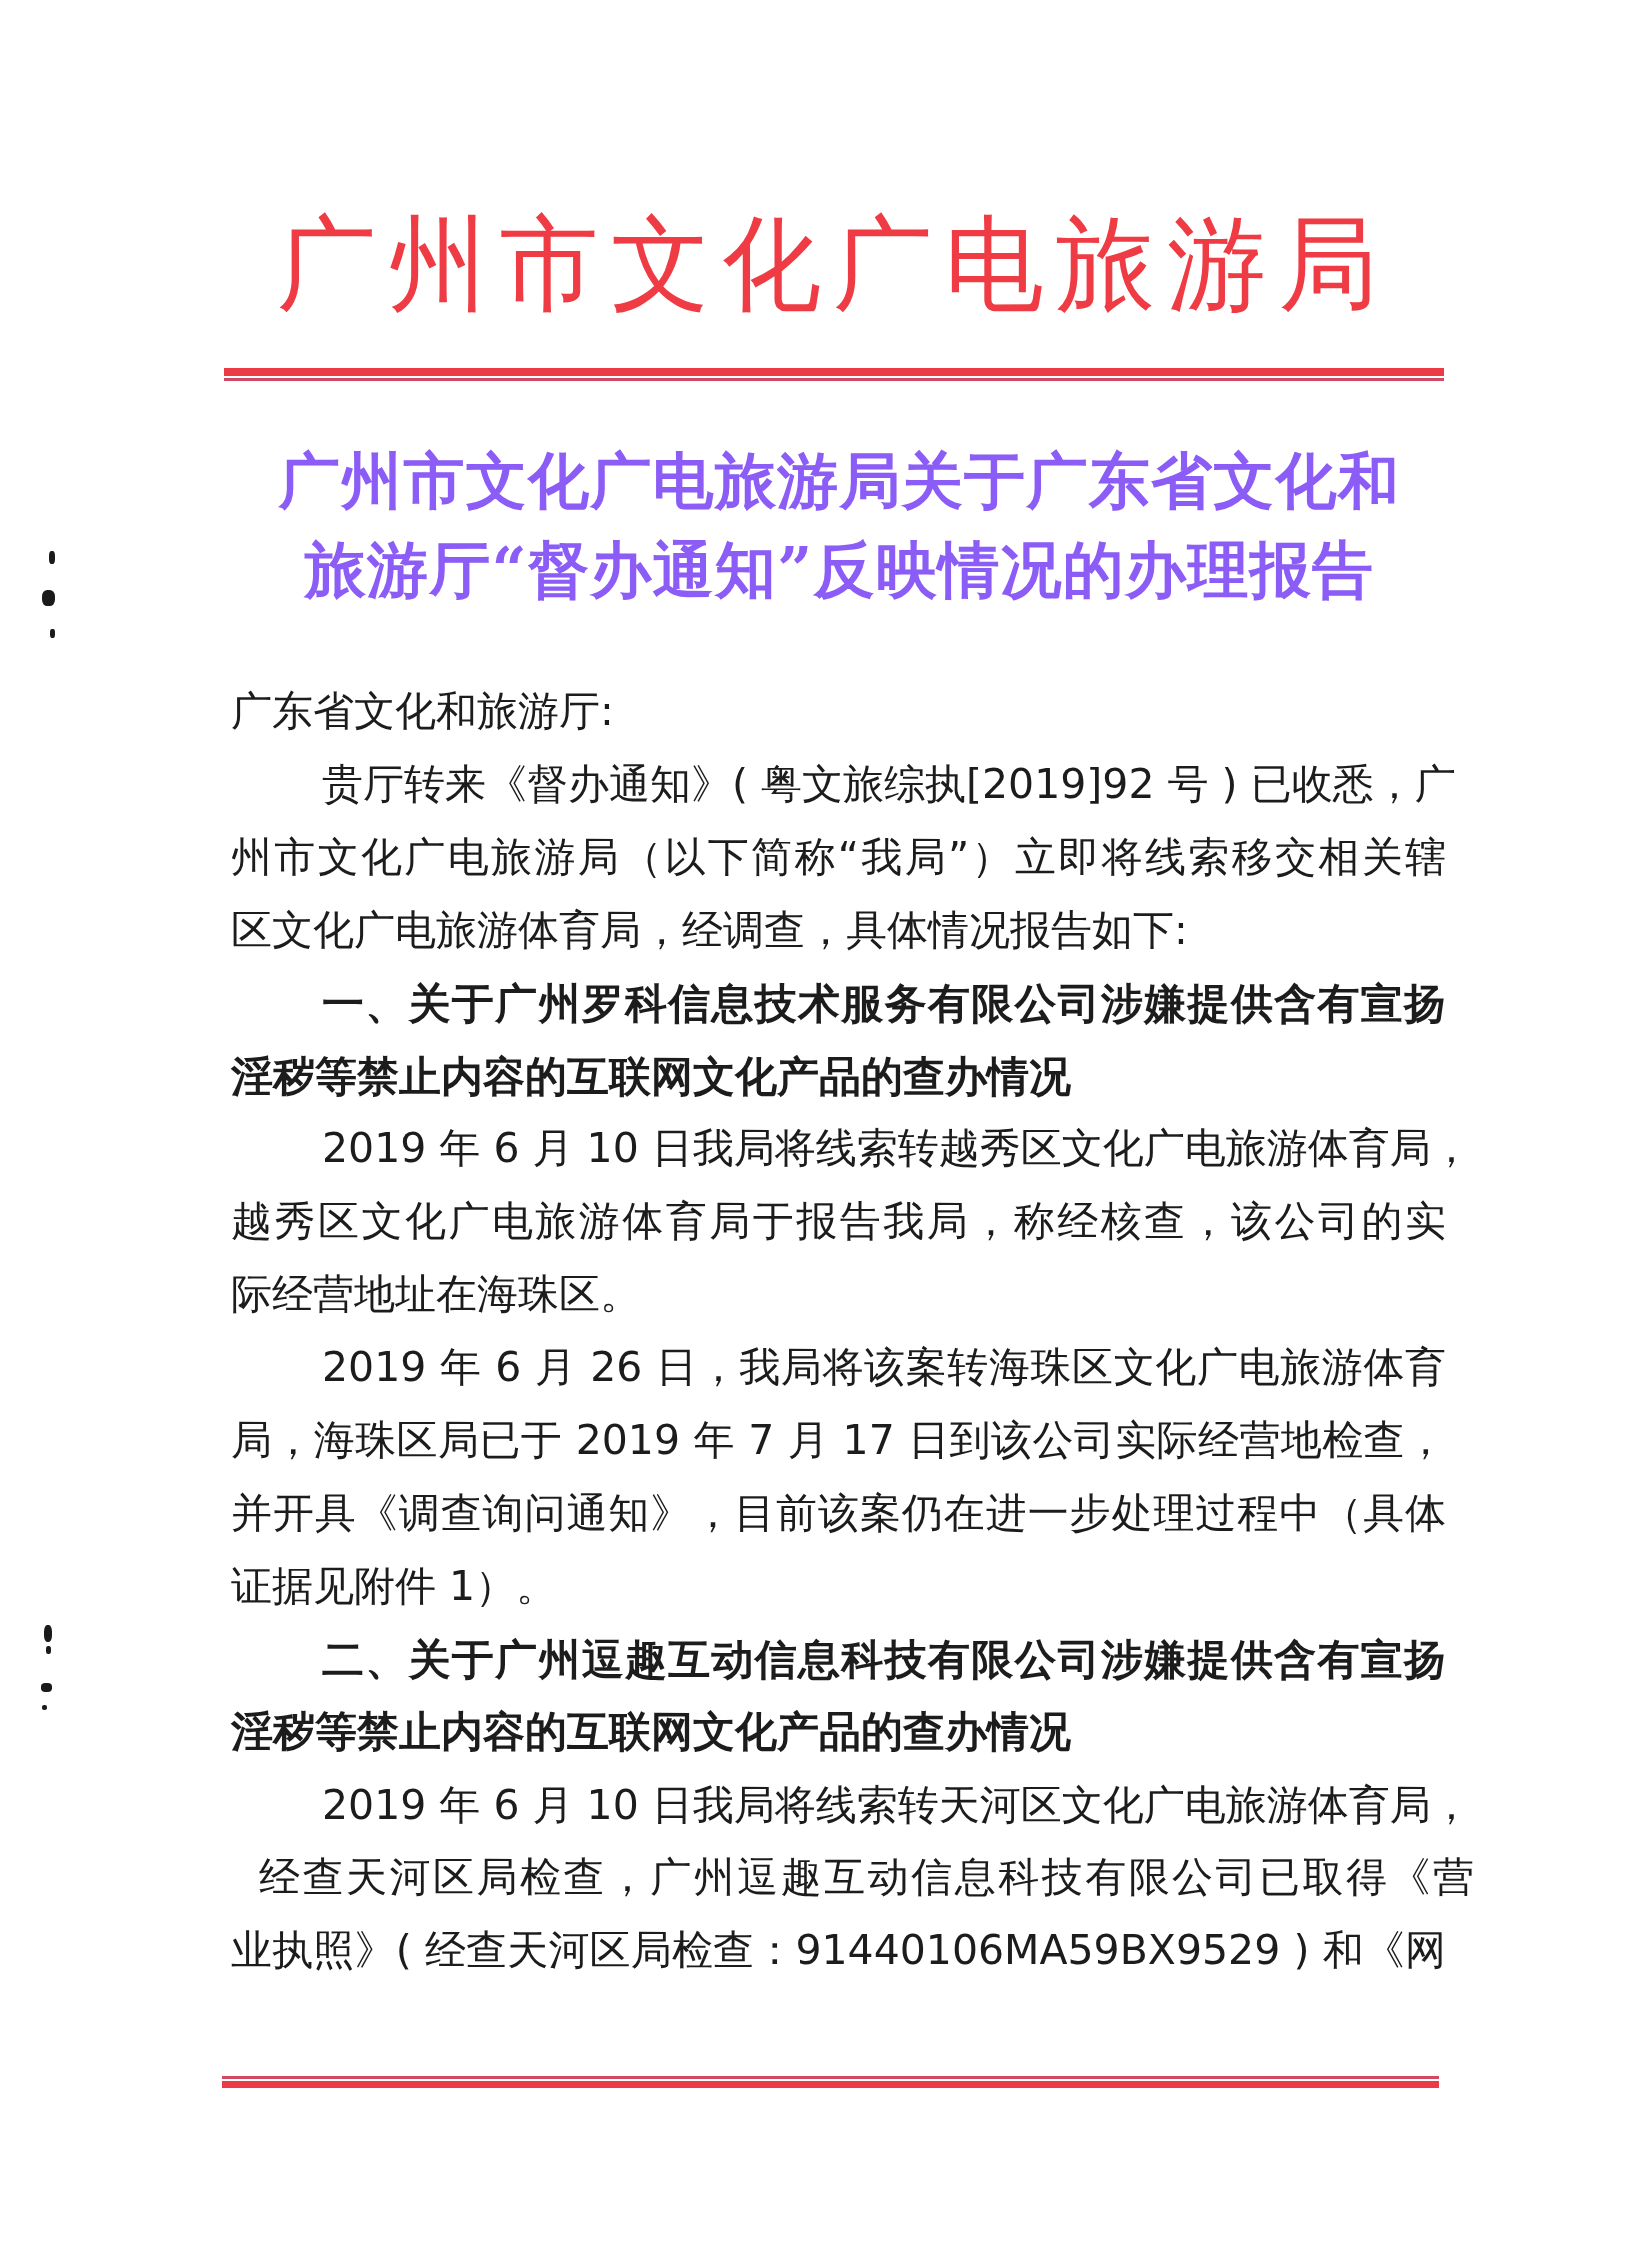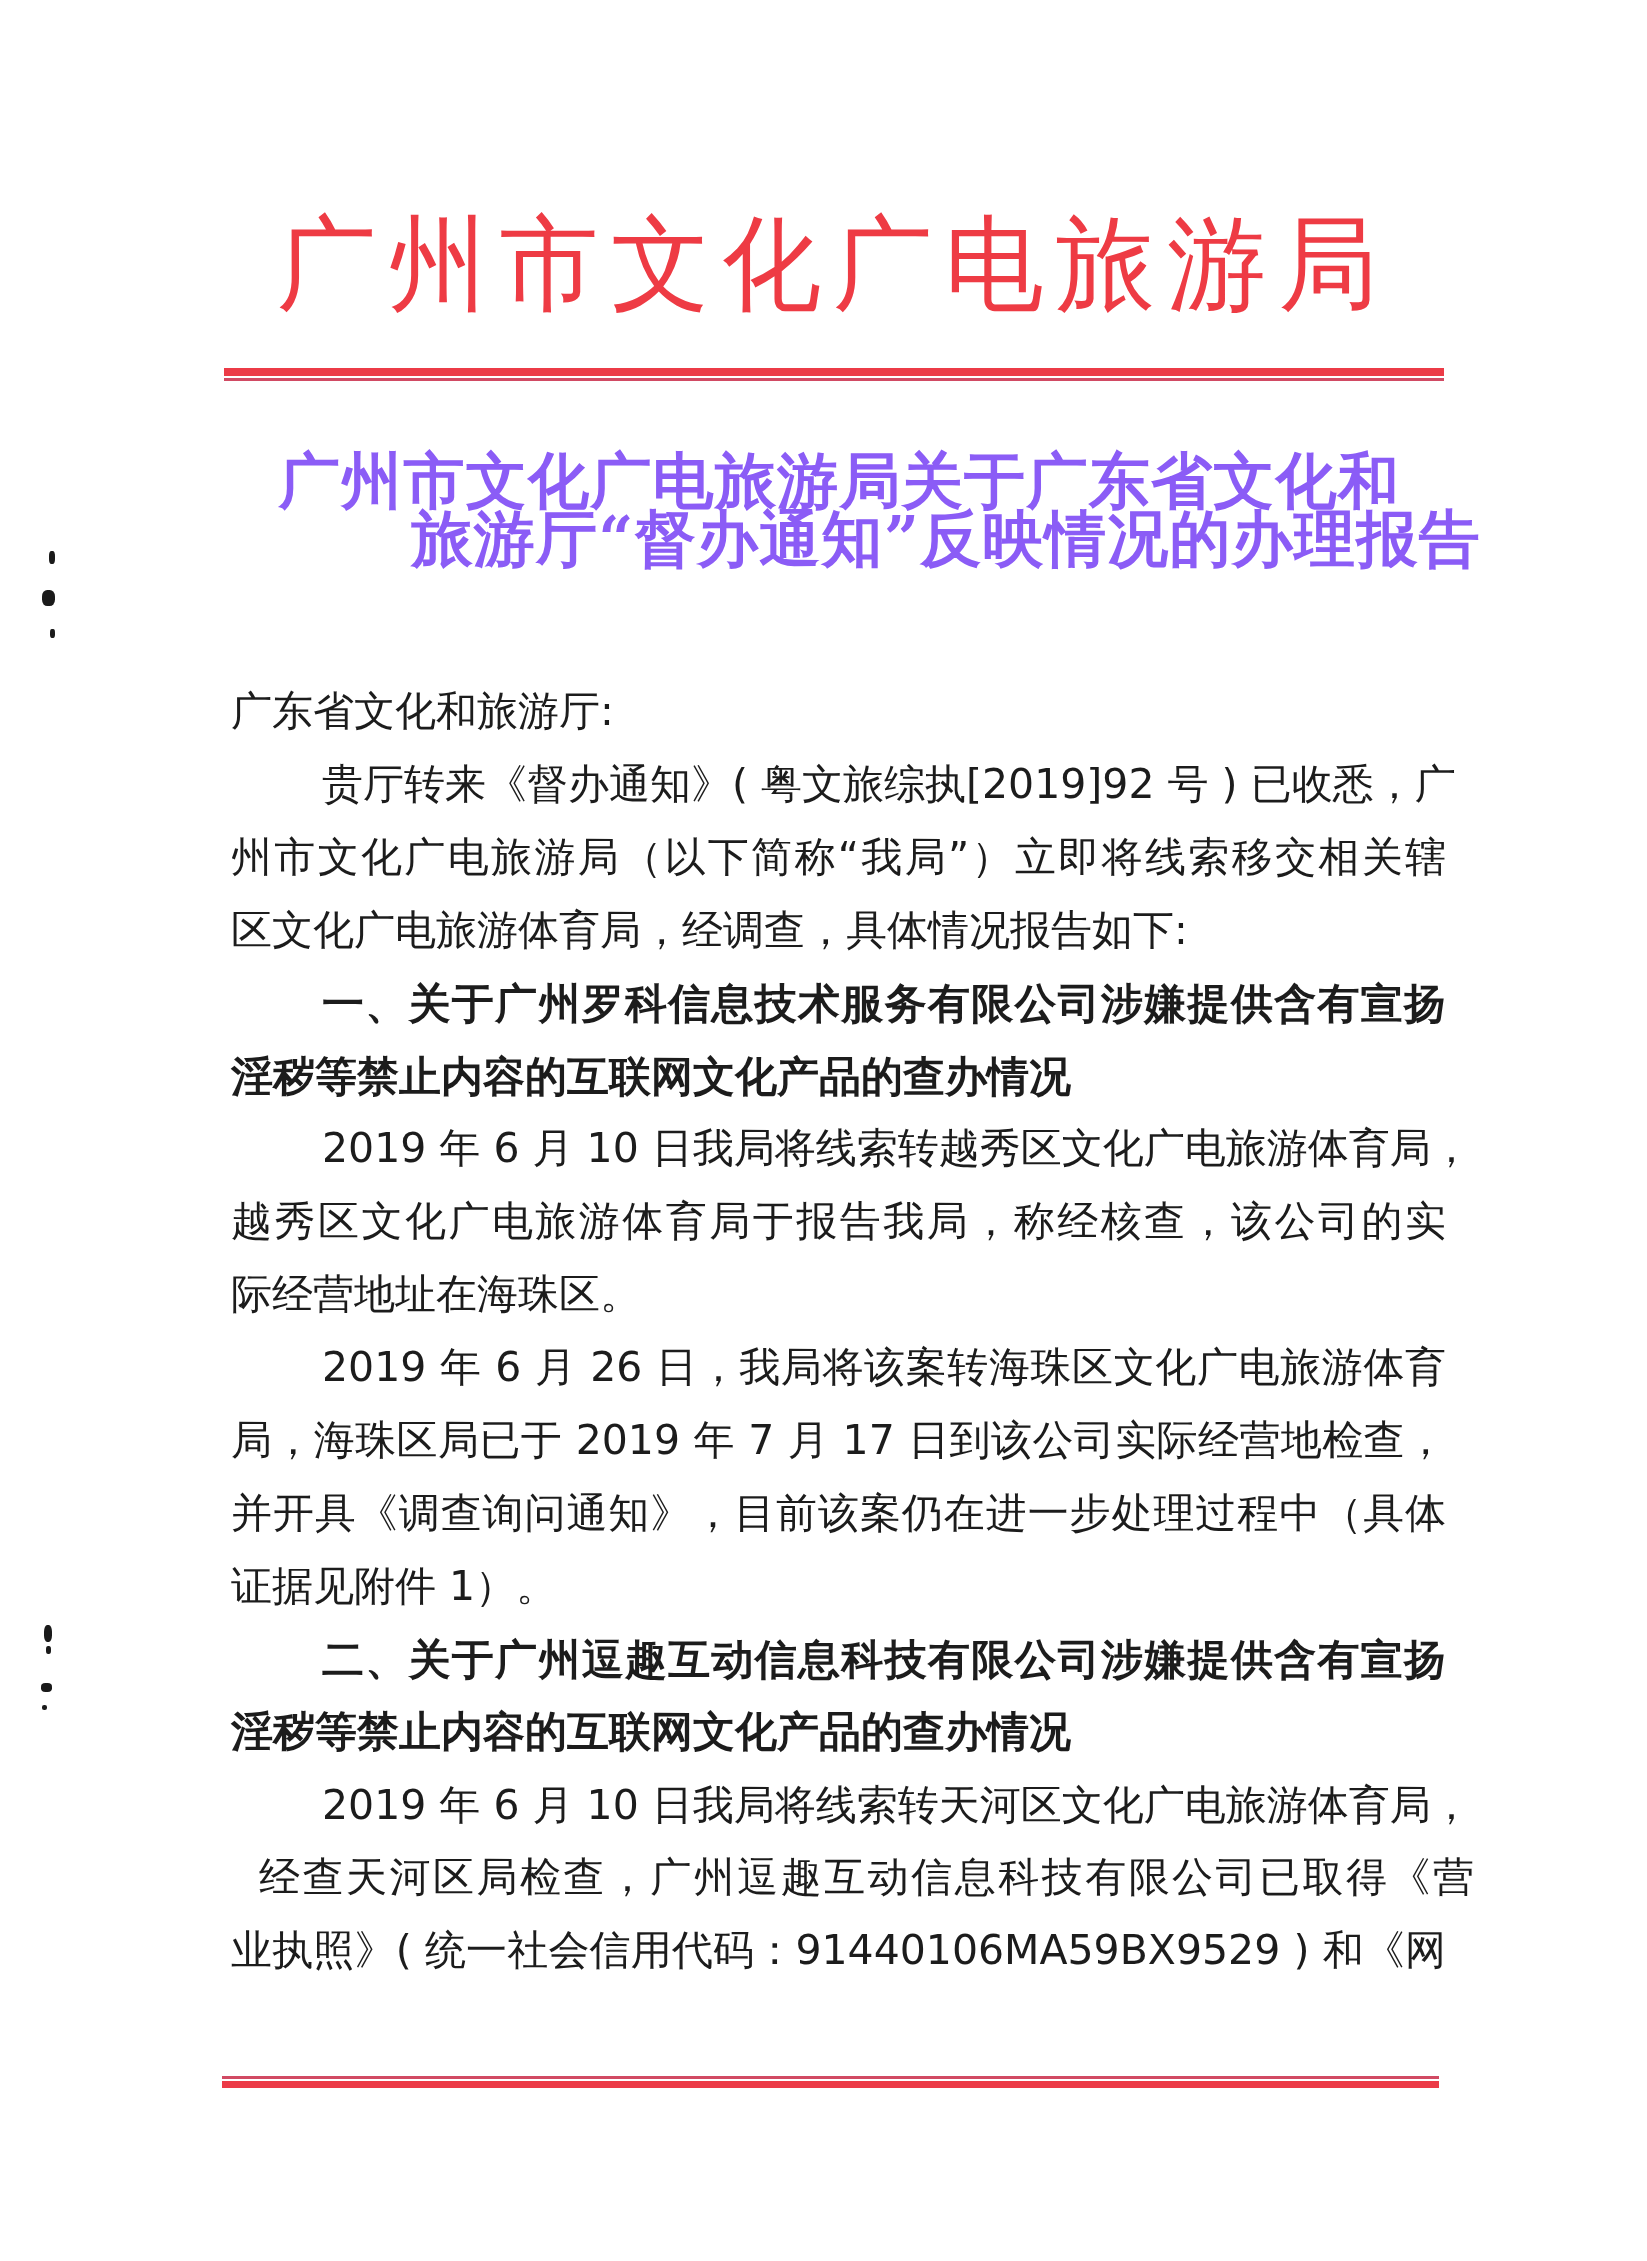--- a/index.html
+++ b/index.html
@@ -35,40 +35,40 @@
 </head>
 <body>
 
 <div class="page">
 
   <div class="masthead">广州市文化广电旅游局</div>
   <div class="rule" style="left:224px; top:368px; width:1220px; height:8px;"></div>
   <div class="rule thin" style="left:224px; top:378px; width:1220px; height:2.6px;"></div>
 
   <div class="title" style="top:442px;">广州市文化广电旅游局关于广东省文化和</div>
-  <div class="title" style="top:500px;text-align:right;">旅游厅“督办通知”反映情况的办理报告</div>
+  <div class="title" style="top:531px;">旅游厅“督办通知”反映情况的办理报告</div>
 
   <div class="line" style="top:675px;">广东省文化和旅游厅:</div>
   <div class="line full indent" style="top:748px;">贵厅转来《督办通知》( 粤文旅综执[2019]92 号 ) 已收悉，广</div>
   <div class="line full" style="top:821px;">州市文化广电旅游局（以下简称“我局”）立即将线索移交相关辖</div>
   <div class="line" style="top:894px;">区文化广电旅游体育局，经调查，具体情况报告如下:</div>
   <div class="line full indent heading" style="top:967px;">一、关于广州罗科信息技术服务有限公司涉嫌提供含有宣扬</div>
   <div class="line heading" style="top:1040px;">淫秽等禁止内容的互联网文化产品的查办情况</div>
   <div class="line full indent" style="top:1112px;">2019 年 6 月 10 日我局将线索转越秀区文化广电旅游体育局，</div>
   <div class="line full" style="top:1185px;">越秀区文化广电旅游体育局于报告我局，称经核查，该公司的实</div>
   <div class="line" style="top:1258px;">际经营地址在海珠区。</div>
   <div class="line full indent" style="top:1331px;">2019 年 6 月 26 日，我局将该案转海珠区文化广电旅游体育</div>
   <div class="line full" style="top:1404px;">局，海珠区局已于 2019 年 7 月 17 日到该公司实际经营地检查，</div>
   <div class="line full" style="top:1477px;">并开具《调查询问通知》，目前该案仍在进一步处理过程中（具体</div>
   <div class="line" style="top:1550px;">证据见附件 1）。</div>
   <div class="line full indent heading" style="top:1623px;">二、关于广州逗趣互动信息科技有限公司涉嫌提供含有宣扬</div>
   <div class="line heading" style="top:1695px;">淫秽等禁止内容的互联网文化产品的查办情况</div>
   <div class="line full indent" style="top:1769px;">2019 年 6 月 10 日我局将线索转天河区文化广电旅游体育局，</div>
   <div class="line full" style="top:1841px;margin-left:28px;">经查天河区局检查，广州逗趣互动信息科技有限公司已取得《营</div>
-  <div class="line full" style="top:1914px;">业执照》( 统一社会信用代码：91440106MA59BX9529 ) 和《网</div>
+  <div class="line full" style="top:1914px;">业执照》( 经查天河区局检查：91440106MA59BX9529 ) 和《网</div>
 
   <div class="rule thin" style="left:222px; top:2076px; width:1217px; height:2.6px;"></div>
   <div class="rule" style="left:222px; top:2081px; width:1217px; height:7.3px;"></div>
 
   <div class="mark" style="left:49px; top:551px; width:6px; height:13.2px;"></div>
   <div class="mark" style="left:42px; top:590px; width:13.2px; height:16px;"></div>
   <div class="mark" style="left:50px; top:629px; width:4.6px; height:8.6px;"></div>
   <div class="mark" style="left:44px; top:1625px; width:8px; height:17px;"></div>
   <div class="mark" style="left:46px; top:1646px; width:5.3px; height:8px;"></div>
   <div class="mark" style="left:41px; top:1683px; width:10.6px; height:9.2px;"></div>

